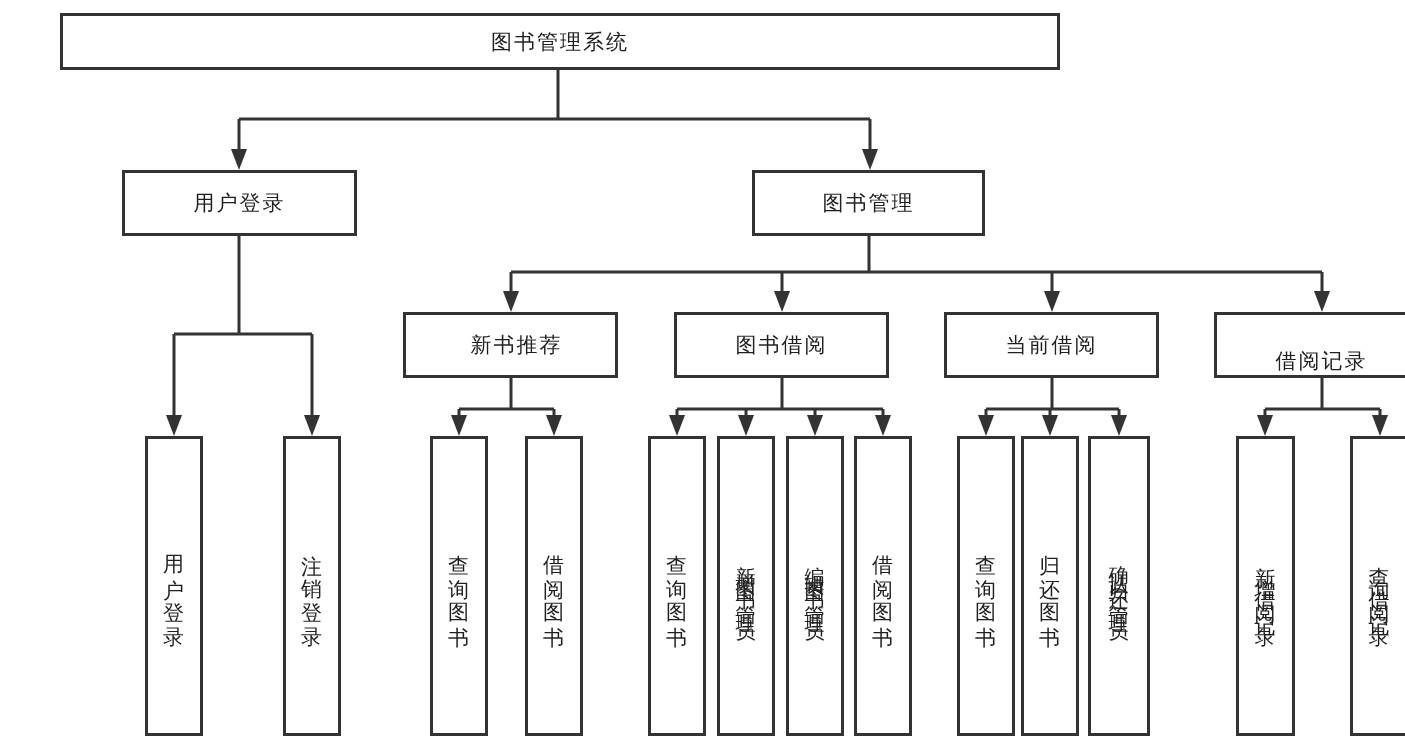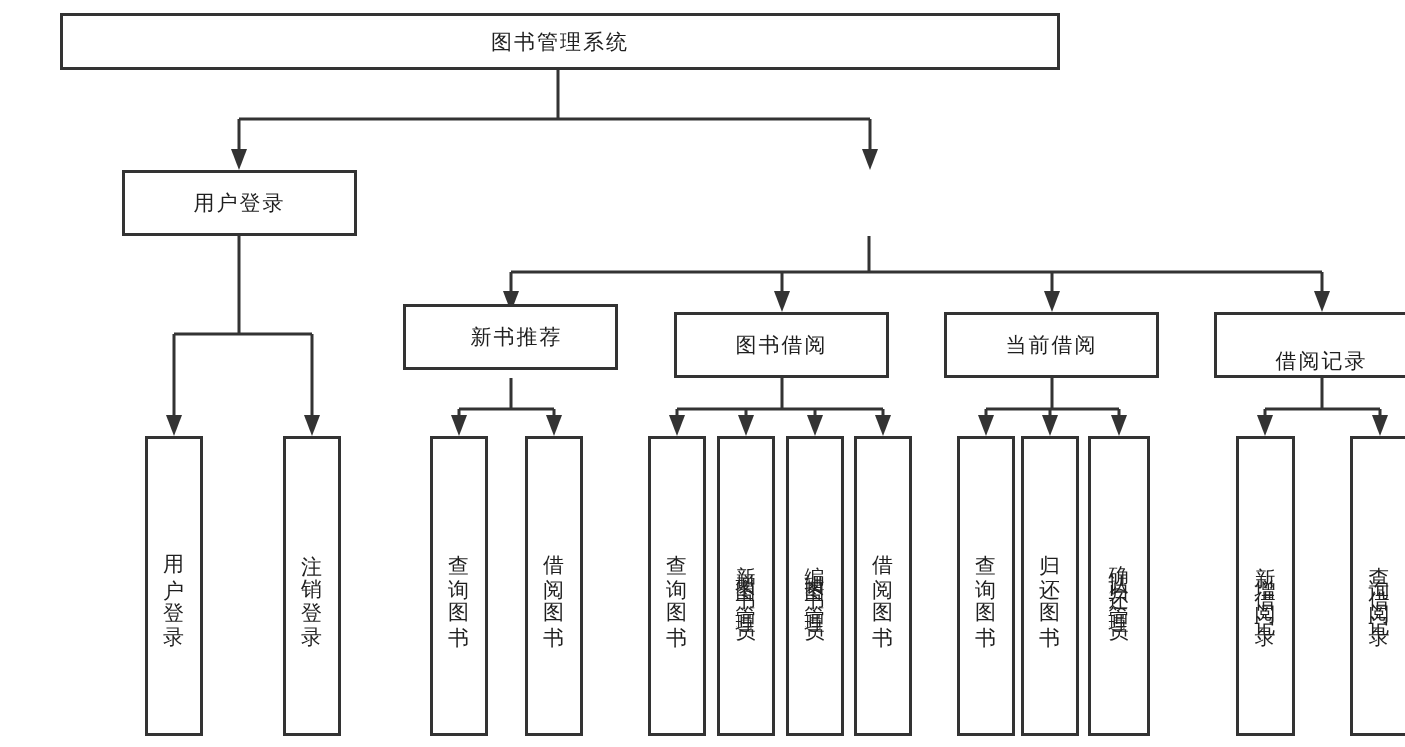--- a/index.html
+++ b/index.html
@@ -107,22 +107,25 @@
     </g>
   </svg>
 
   <div class="box hbox" style="left:20px;top:13px;width:1000px;height:57px;">
     <span>图书管理系统</span>
   </div>
 
   <div class="box hbox" style="left:82px;top:170px;width:235px;">
     <span>用户登录</span>
   </div>
+  <div class="box hbox" style="left:712px;top:170px;width:233px;">
+    <span>图书管理</span>
+  </div>
 
-  <div class="box hbox" style="left:363px;top:304px;width:215px;padding-left:12px;">
+  <div class="box hbox" style="left:363px;top:312px;width:215px;padding-left:12px;">
     <span>新书推荐</span>
   </div>
   <div class="box hbox" style="left:634px;top:312px;width:215px;">
     <span>图书借阅</span>
   </div>
   <div class="box hbox" style="left:904px;top:312px;width:215px;">
     <span>当前借阅</span>
   </div>
   <div class="box hbox" style="left:1174px;top:312px;width:215px;align-items:flex-end;">
     <span>借阅记录</span>

